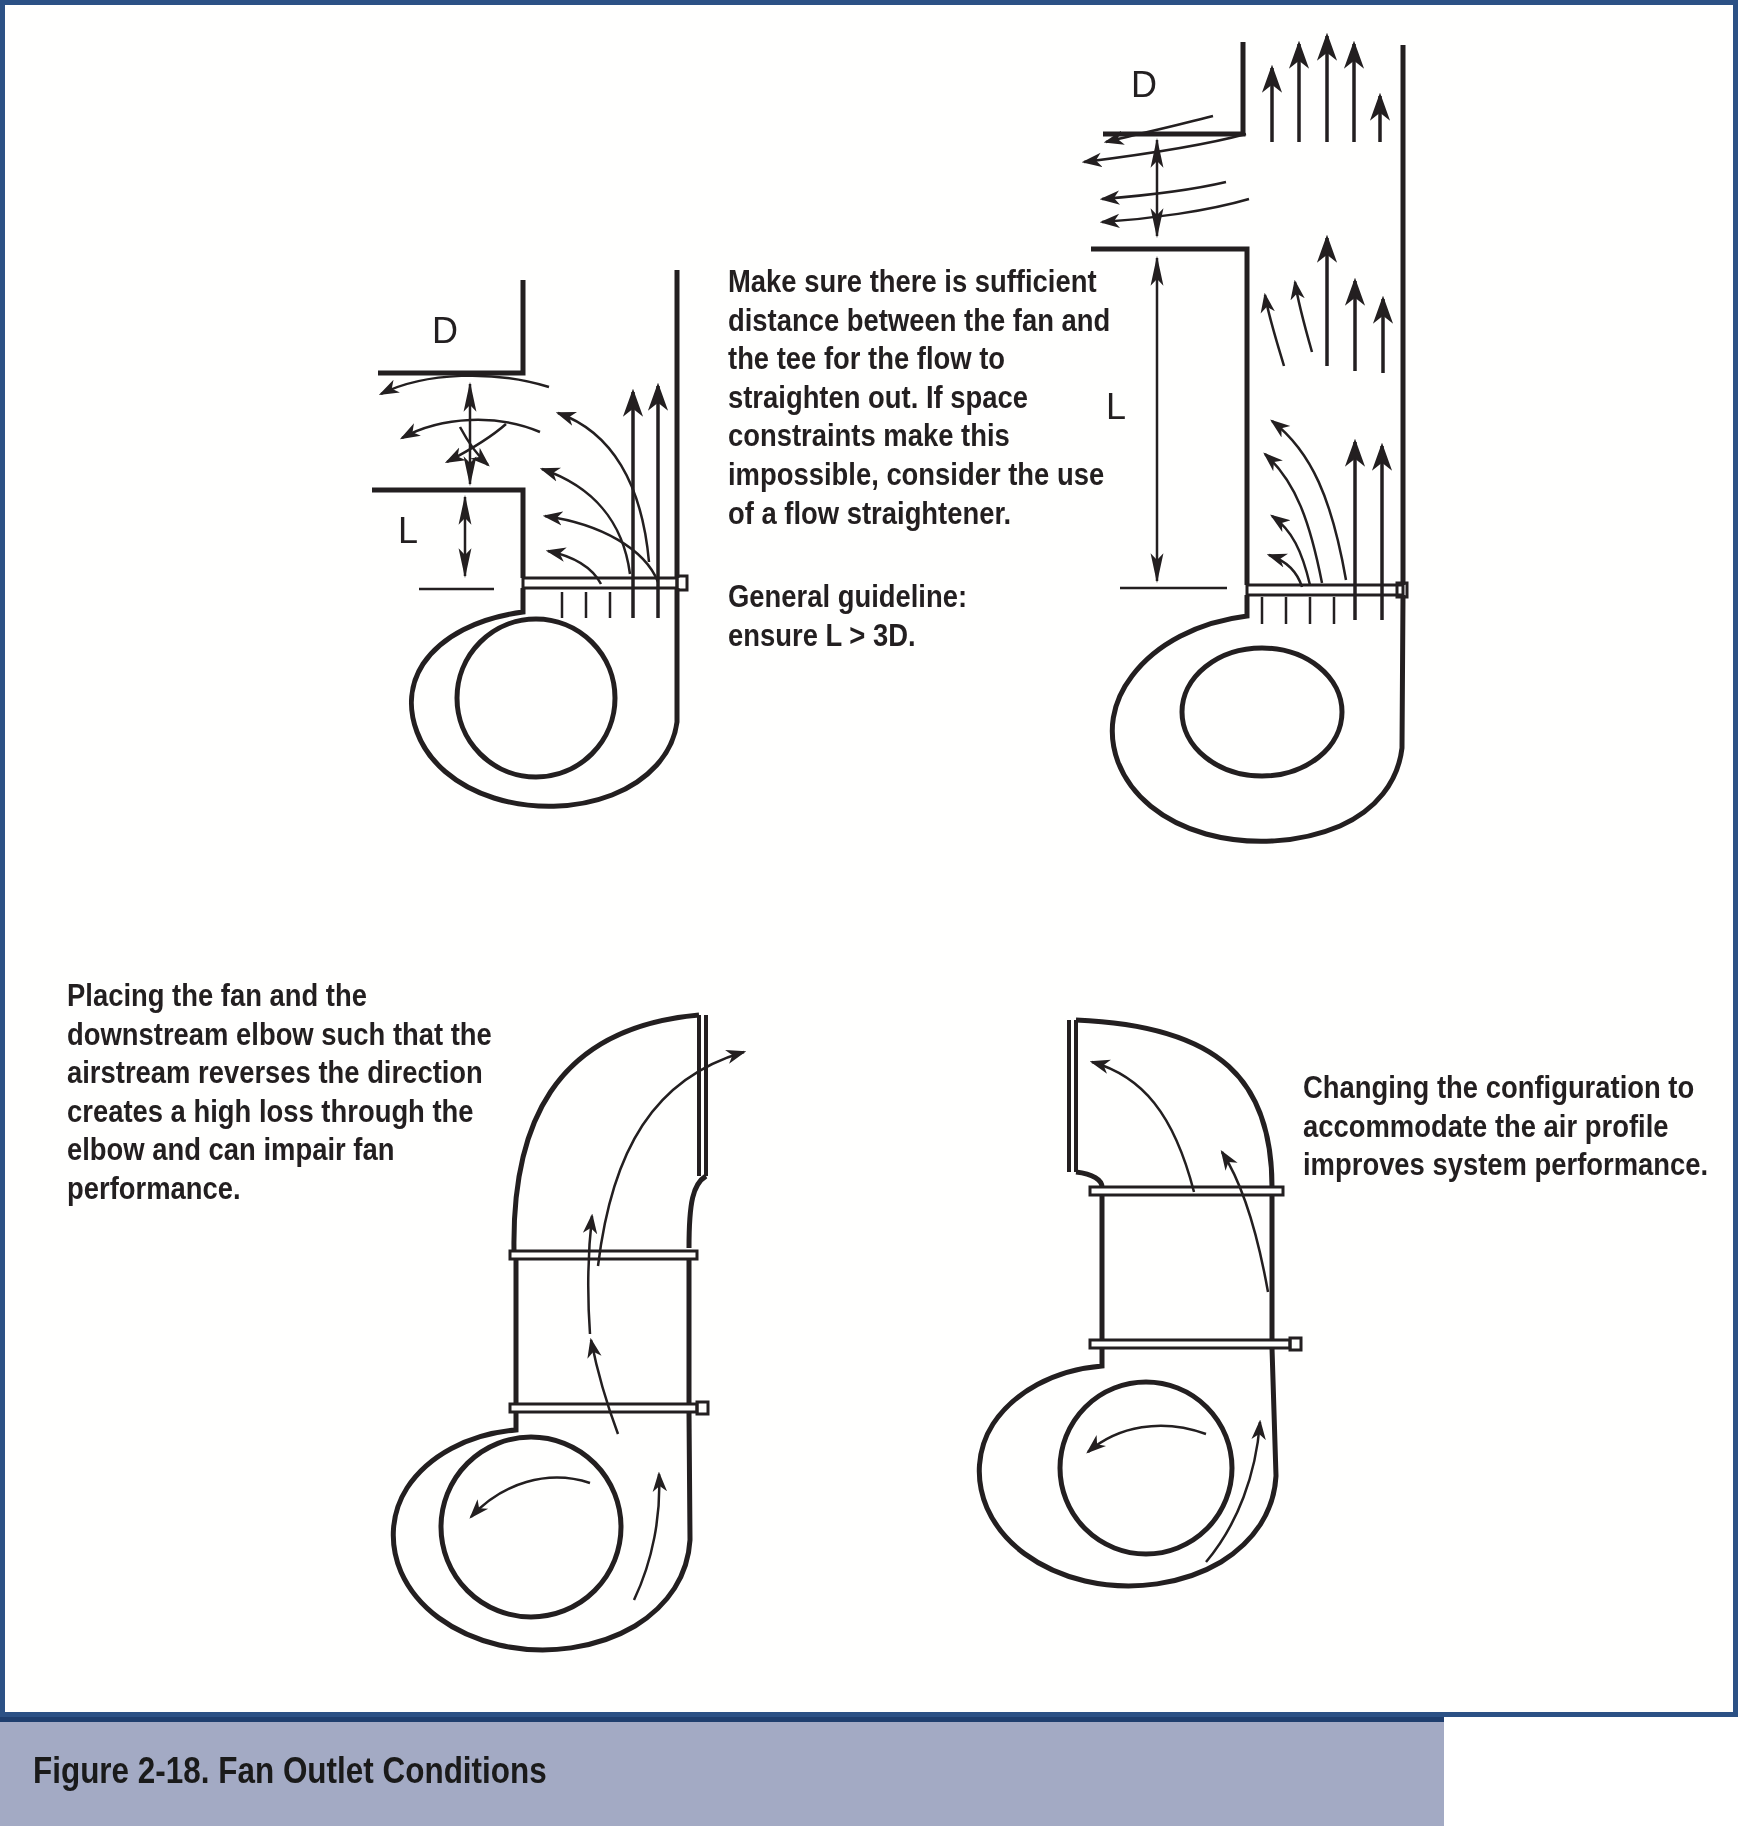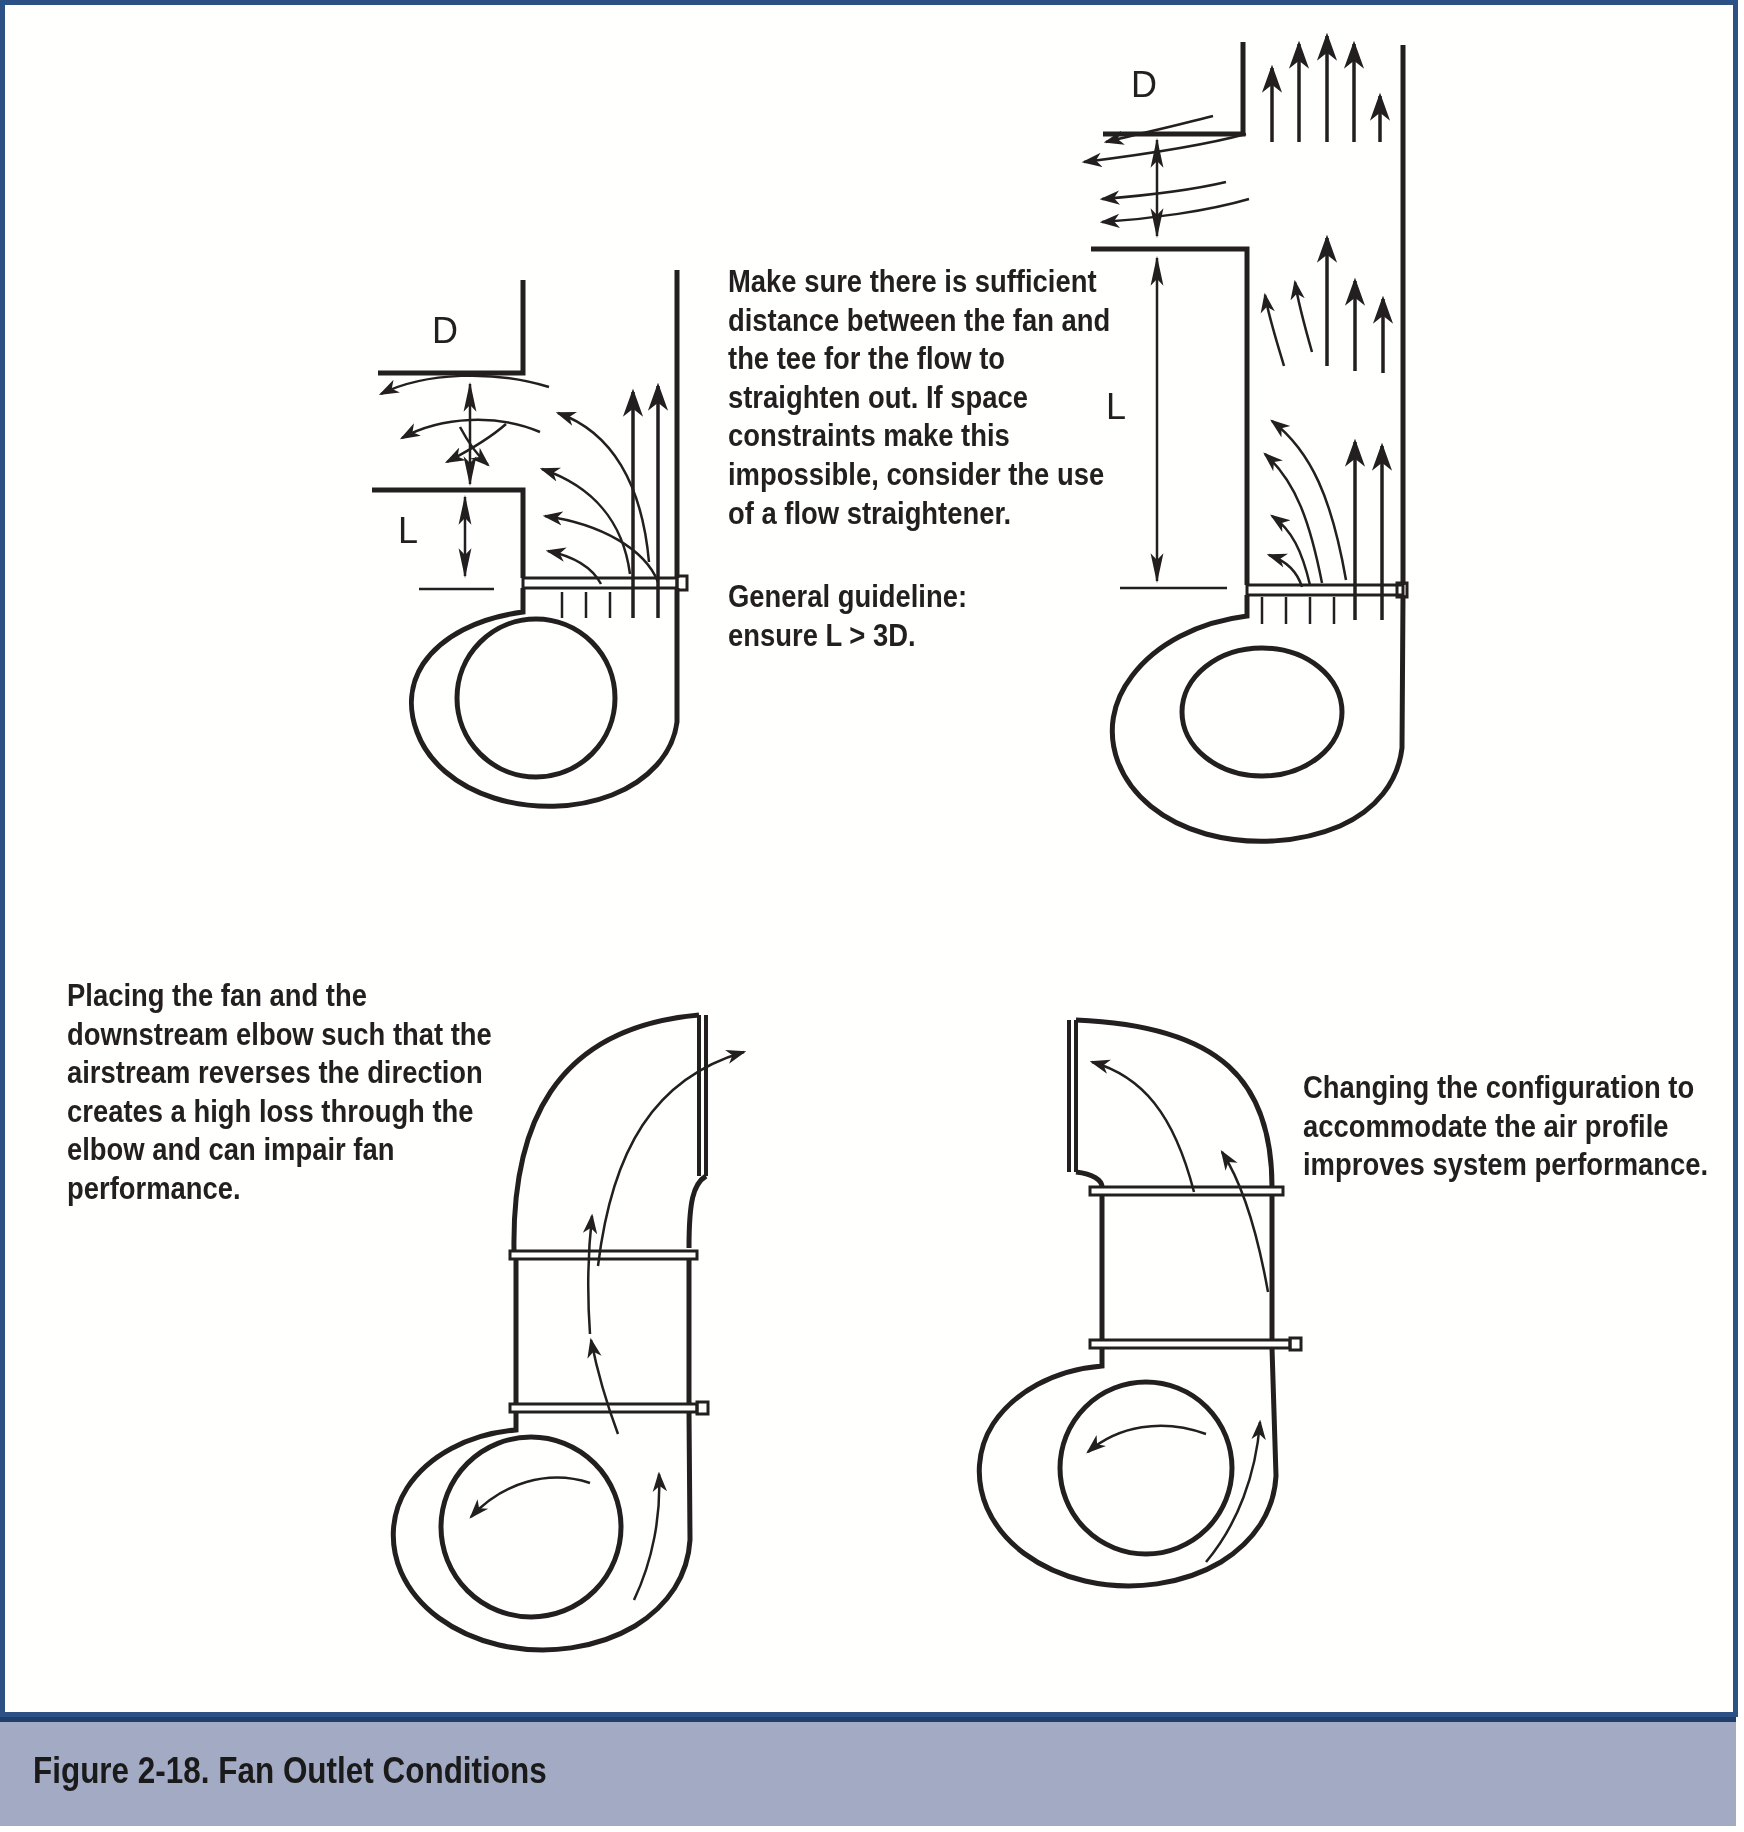--- a/index.html
+++ b/index.html
@@ -6,21 +6,21 @@
   body{width:1744px;height:1832px;position:relative;background:#ffffff;
        font-family:"Liberation Sans", sans-serif;overflow:hidden;}
   .frame{position:absolute;left:0;top:0;width:1738px;height:1717px;
          border:5px solid #2C5185;box-sizing:border-box;background:#fffffe;}
   .diagram-layer{position:absolute;left:0;top:0;}
   .txt{position:absolute;color:#231F20;font-weight:bold;font-size:31.5px;
        line-height:38.6px;white-space:nowrap;transform:scaleX(0.87);
        transform-origin:left top;}
   .dim-label{position:absolute;color:#231F20;font-weight:400;font-size:36px;
        white-space:nowrap;}
-  .caption-wrap{position:absolute;left:0;top:1717px;width:1736px;height:109px;}
+  .caption-wrap{position:absolute;left:0;top:1717px;width:1444px;height:109px;}
   .caption-line{position:absolute;left:0;top:0;width:100%;height:5px;background:#1F3E6E;}
   .caption-bar{position:absolute;left:0;top:5px;width:100%;height:104px;background:#A3AAC4;}
   .caption-text{position:absolute;left:33px;top:33px;color:#1a1a1a;font-weight:bold;
        font-size:37px;white-space:nowrap;transform:scaleX(0.85);transform-origin:left top;}
 </style>
 </head>
 <body>
 
 <div class="frame"></div>
 

